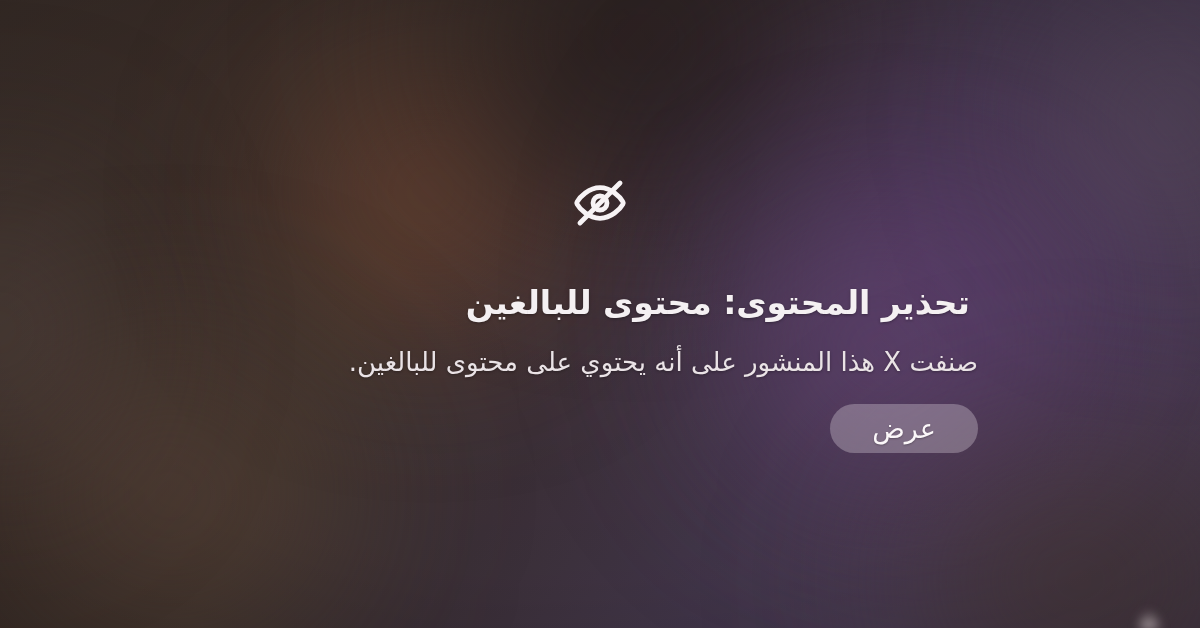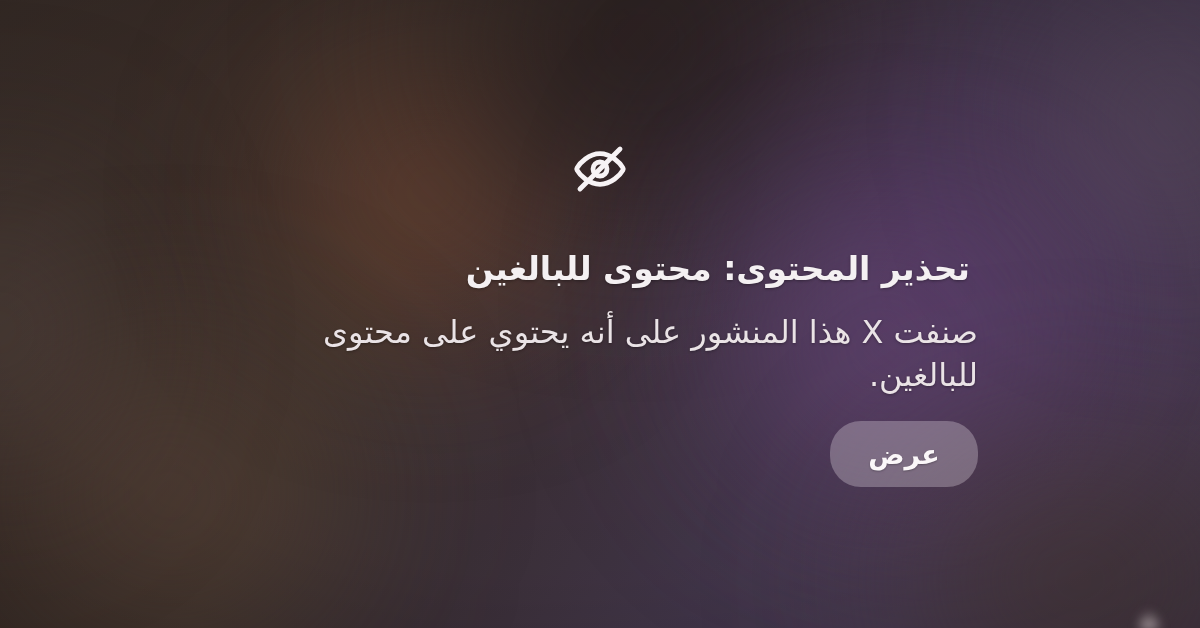--- a/index.html
+++ b/index.html
@@ -124,43 +124,43 @@
     margin: 8px;
     font-size: 33px;
     line-height: 1.22;
     font-weight: bold;
     color: #f4f0f2;
     letter-spacing: 0;
     text-shadow: 0 1px 3px rgba(0,0,0,0.32);
   }
   #warning-description {
     margin: 22px 0 8px 0;
-    font-size: 32px;
+    font-size: 26px;
     line-height: 1.35;
     font-weight: normal;
     color: #eae3e6;
     text-shadow: 0 1px 3px rgba(0,0,0,0.30);
   }
   #button-row {
     margin-top: 24px;
     display: flex;
     justify-content: flex-start;
   }
   #view-button {
     appearance: none;
     border: 0;
     outline: none;
     cursor: pointer;
     background: rgba(226,215,226,0.33);
     color: #fbf7f9;
     font-family: inherit;
     font-size: 27px;
-    font-weight: bold;
+    font-weight: normal;
     padding: 0 34px;
-    height: 66px;
+    height: 49px;
     min-width: 148px;
     border-radius: 31px;
     text-shadow: 0 1px 2px rgba(0,0,0,0.26);
     display: inline-flex;
     align-items: center;
     justify-content: center;
   }
 </style>
 </head>
 <body>

